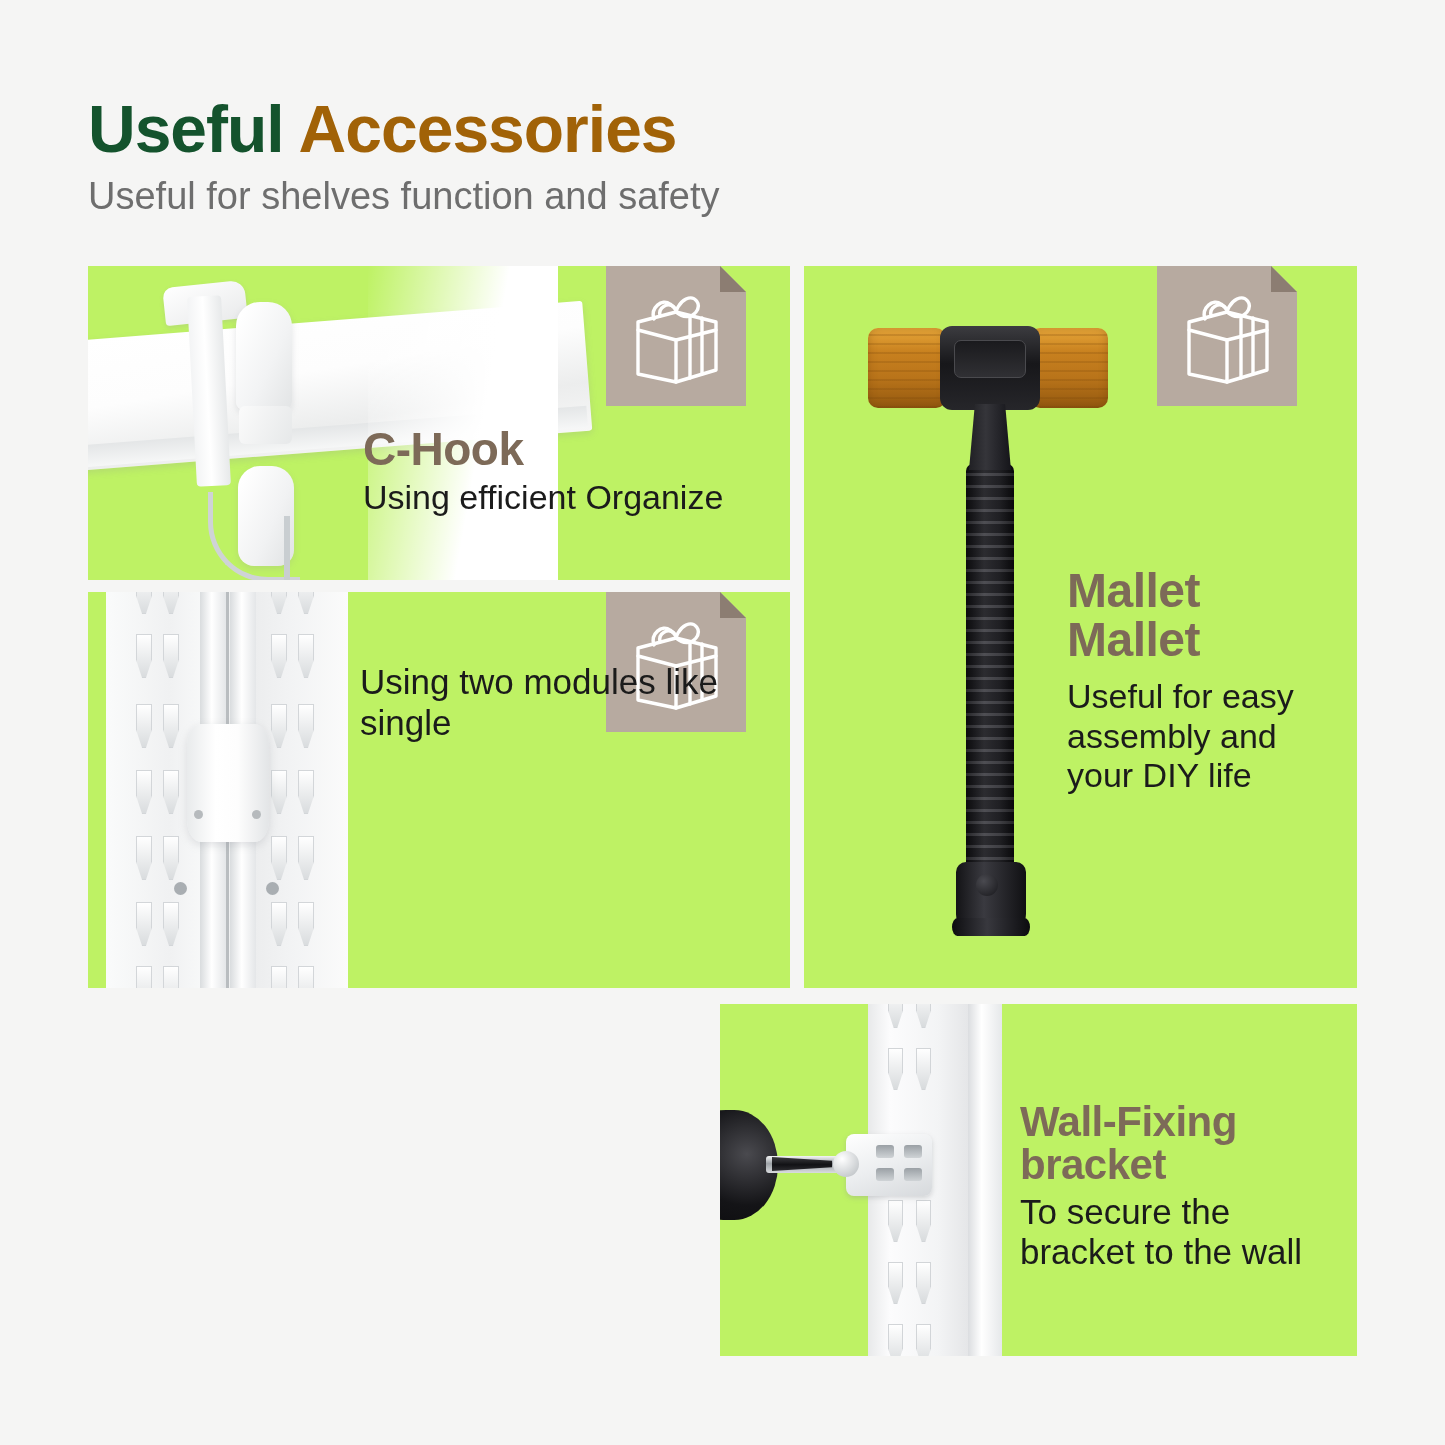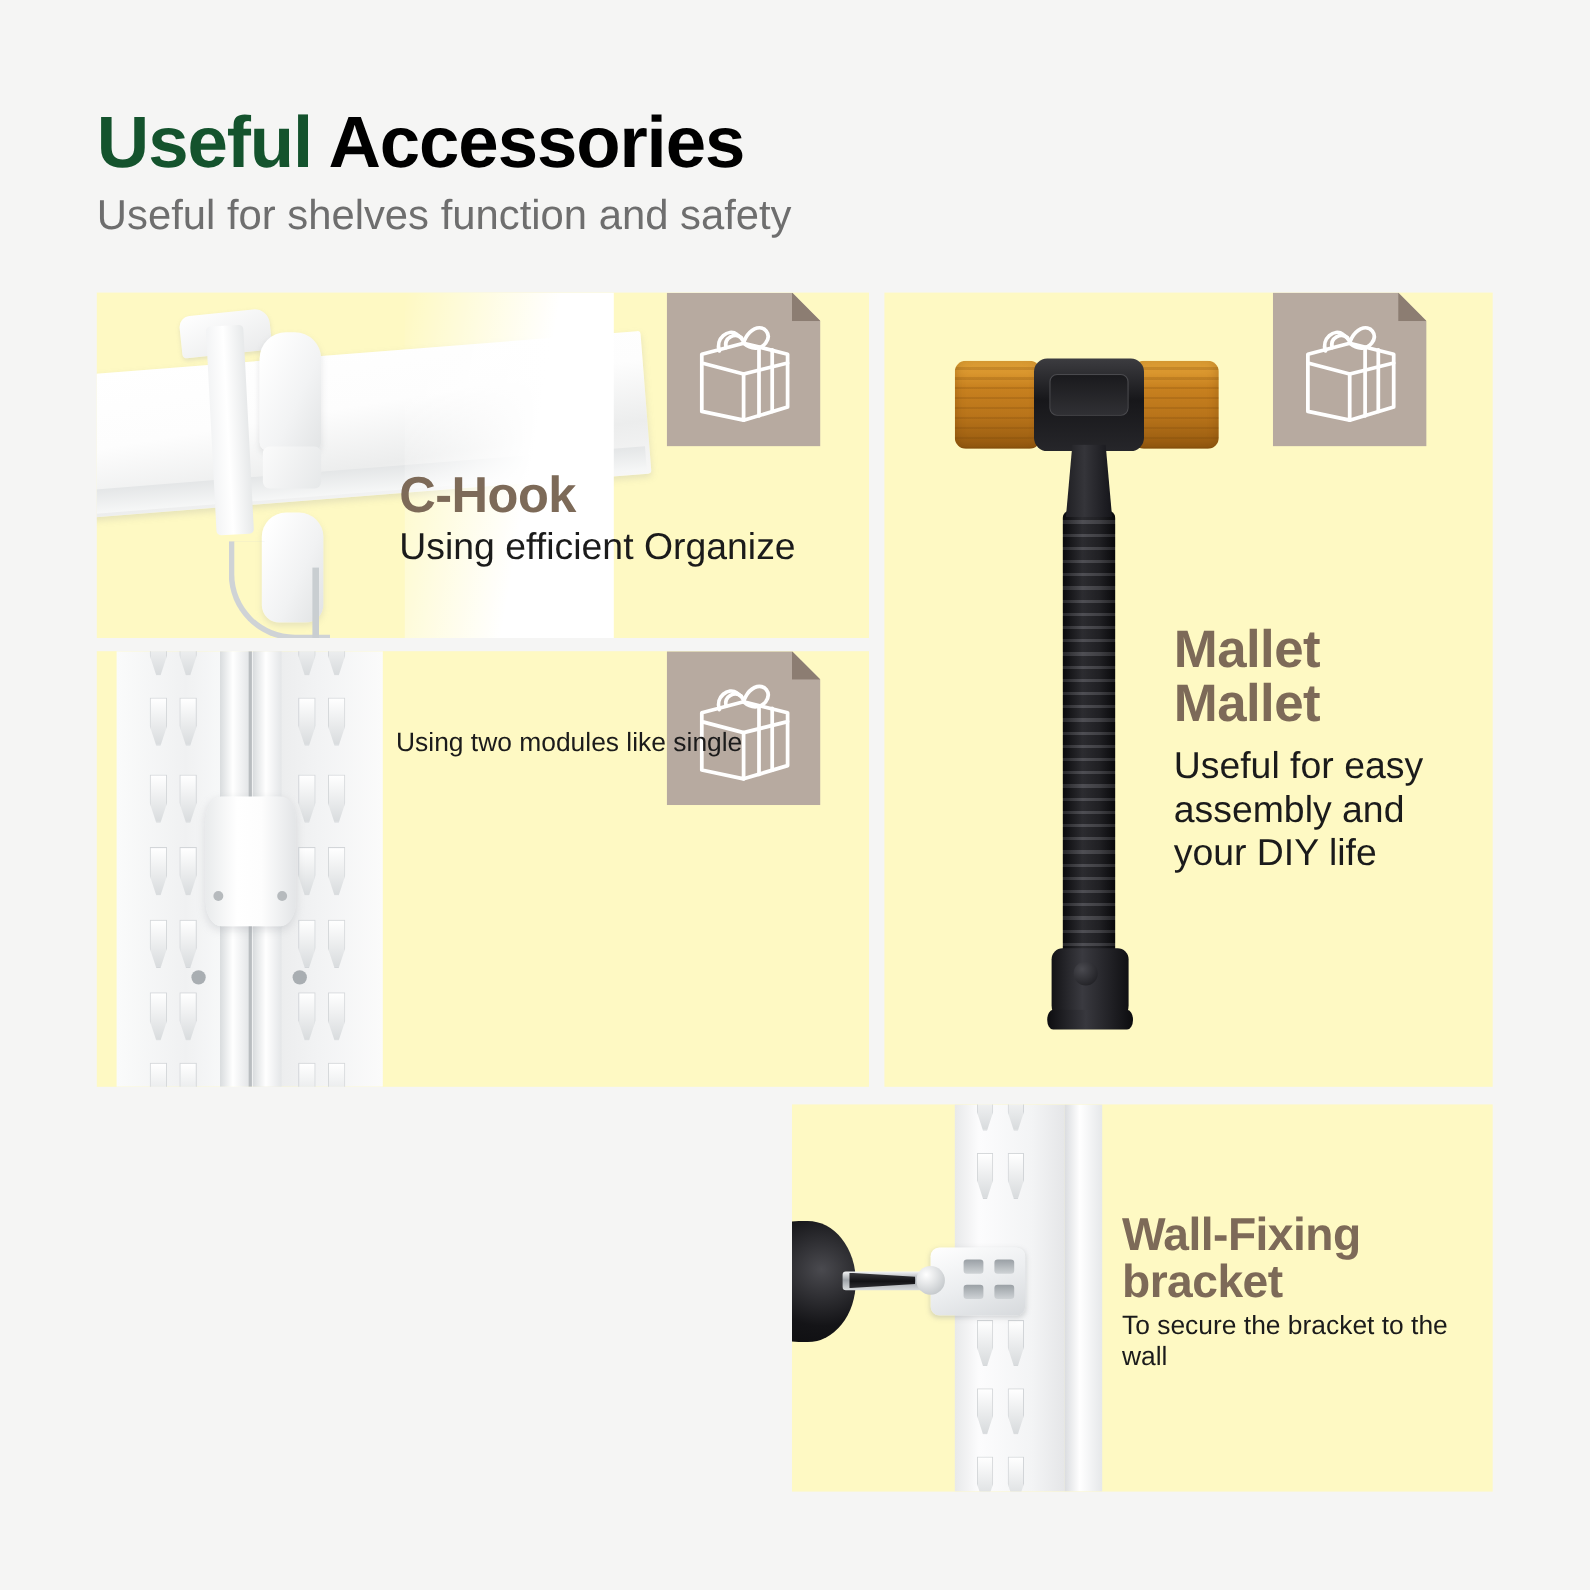--- a/index.html
+++ b/index.html
@@ -8,25 +8,25 @@
     background: #f5f5f4;
     font-family: "Liberation Sans", sans-serif;
     overflow: hidden;
   }
   #stage { position: relative; width: 1445px; height: 1445px; background: #f5f5f4; }
 
   
   .hdr { position: absolute; left: 88px; top: 96px; }
   .hdr-title { font-size: 66px; font-weight: bold; letter-spacing: -1px; line-height: 1.0; white-space: nowrap; }
   .hdr-title .t1 { color: #14532d; }
-  .hdr-title .t2 { color: #000000; }
+  .hdr-title .t2 { color: #a16207; }
   .hdr-sub { font-size: 38px; color: #6e6e6e; margin-top: 14px; line-height: 1.1; white-space: nowrap; }
 
   
-  .card { position: absolute; background: #fef9c3; overflow: hidden; }
+  .card { position: absolute; background: #bef264; overflow: hidden; }
   #card-chook  { left: 88px;  top: 266px;  width: 702px; height: 314px; }
   #card-clip   { left: 88px;  top: 592px;  width: 702px; height: 396px; }
   #card-mallet { left: 804px; top: 266px;  width: 553px; height: 722px; }
   #card-cap    { left: 88px;  top: 1004px; width: 620px; height: 352px; }
   #card-wall   { left: 720px; top: 1004px; width: 637px; height: 352px; }
 
   
   .badge { position: absolute; width: 140px; height: 140px; }
   .badge .bg {
     position: absolute; inset: 0; background: #b7aaa0;
@@ -38,21 +38,21 @@
     clip-path: polygon(0 0, 100% 100%, 0 100%);
   }
   .badge svg { position: absolute; left: 18px; top: 20px; width: 104px; height: 100px; }
   #badge-chook  { right: 44px; top: 0px; }
   #badge-clip   { right: 44px; top: 0px; }
   #badge-mallet { right: 60px; top: 0px; }
 
   
   .tx { position: absolute; }
   .tx h3 { font-size: 43px; font-weight: bold; color: #7d6a58; line-height: 1.03; letter-spacing: -0.5px; }
-  .tx p  { font-size: 24px; color: #1b1b1b; line-height: 1.17; margin-top: 5px; font-weight: 400; }
+  .tx p  { font-size: 35px; color: #1b1b1b; line-height: 1.17; margin-top: 5px; font-weight: 400; }
 
   #tx-chook  { left: 275px; top: 160px; }
   #tx-chook h3 { font-size: 46px; }
   #tx-chook p  { font-size: 34px; }
   #tx-clip   { left: 272px; top: 58px; }
   #tx-mallet { left: 263px; top: 300px; }
   #tx-mallet h3 { font-size: 48px; }
   #tx-mallet p  { font-size: 34px; margin-top: 12px; }
   #tx-cap    { left: 340px; top: 96px; }
   #tx-cap h3 { font-size: 42px; }

